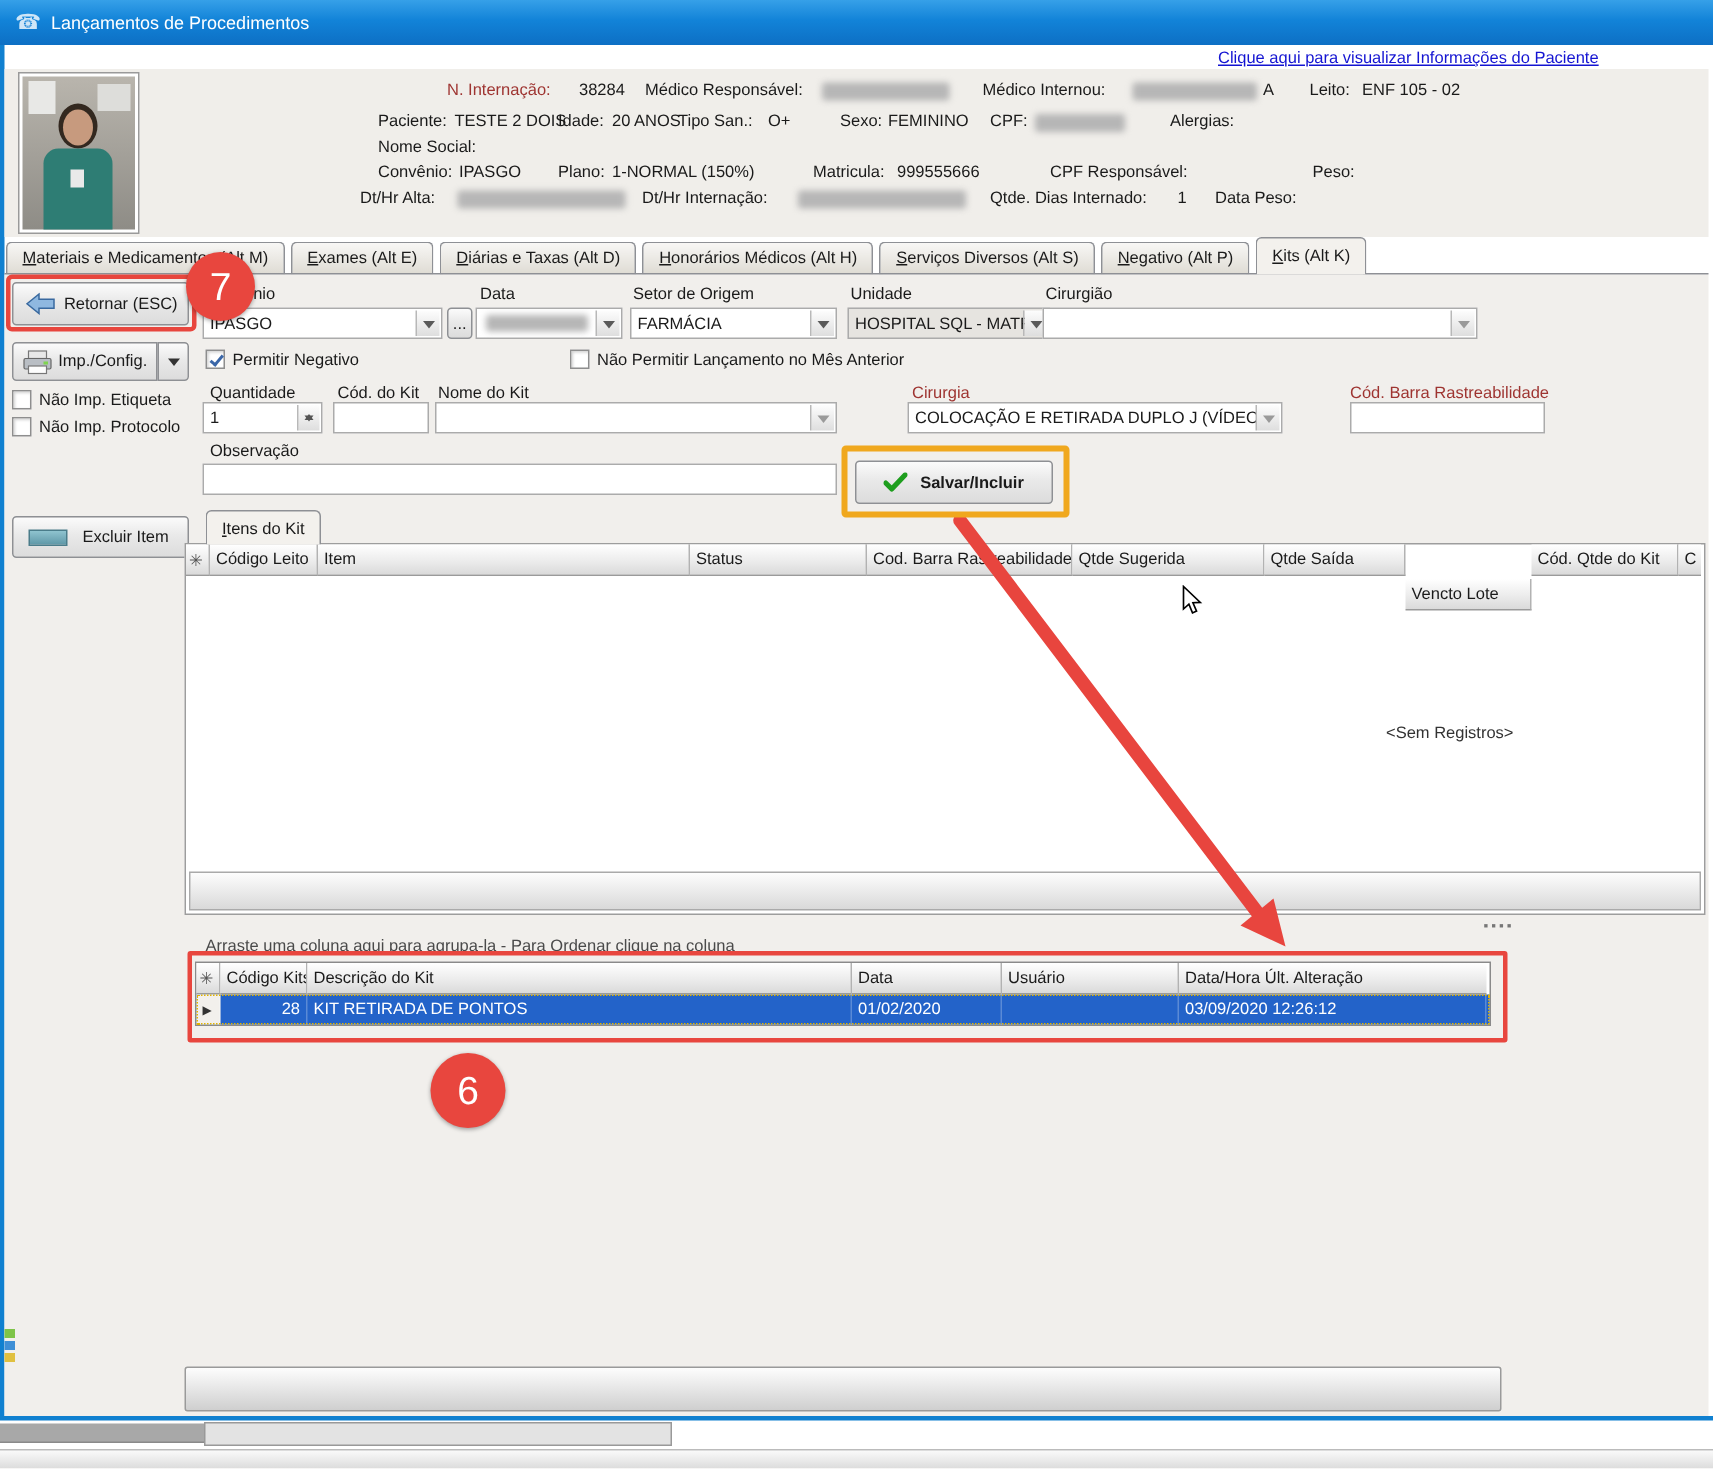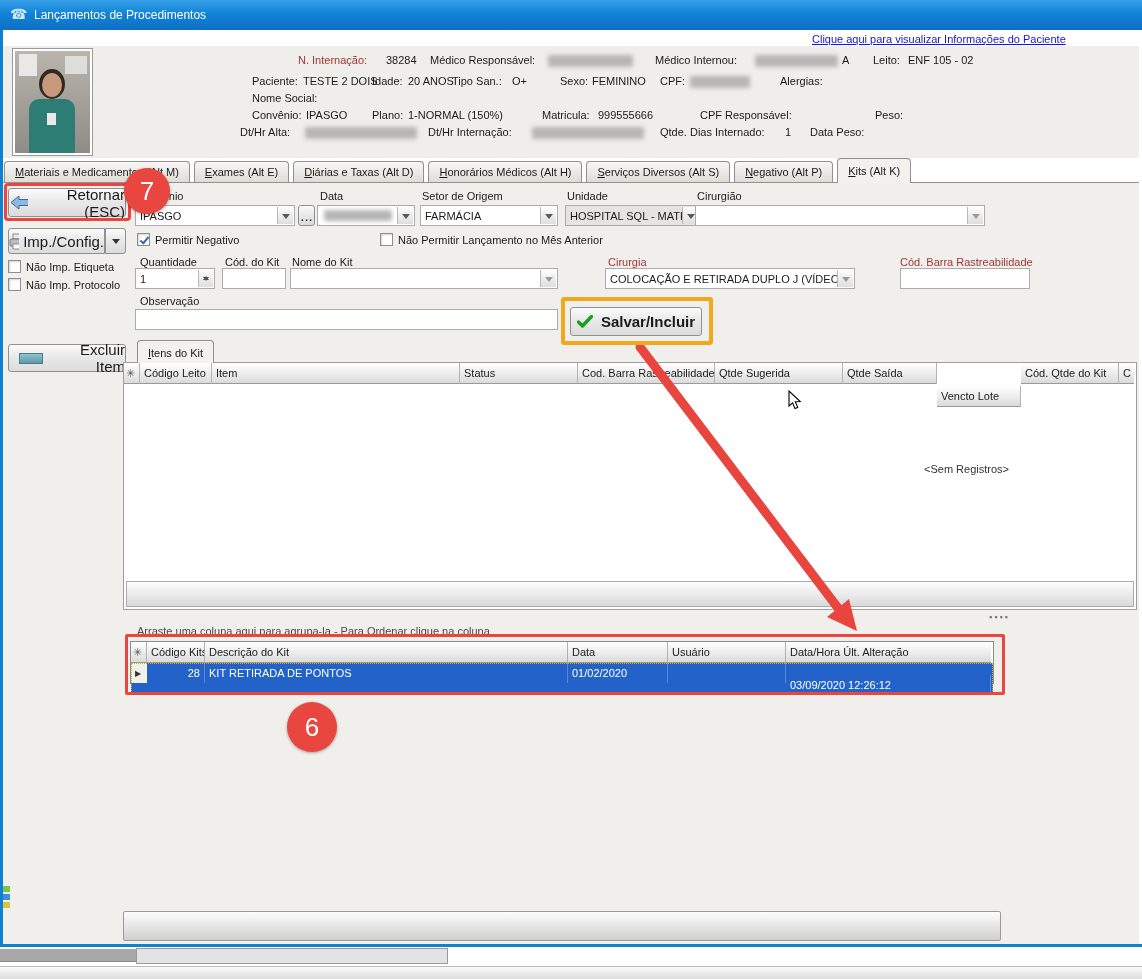--- a/index.html
+++ b/index.html
@@ -34,21 +34,21 @@
   .tab { height:22px; border:1px solid #8e9095; border-bottom:none; border-radius:4px 4px 0 0;
          background:linear-gradient(#f8f7f5,#dedbd3); padding:4px 10px 0; margin-right:4px; white-space:nowrap; }
   .tab span { display:block; }
   .tab span::first-letter { text-decoration:underline; }
   .tab.active { height:25px; background:#f3f1ed; padding-top:6px; position:relative; z-index:3; }
   .contentline { position:absolute; left:3px; top:182px; width:1136px; height:1px; background:#8e9095; z-index:2; }
   .content { position:absolute; left:3px; top:183px; width:1136px; height:762px; background:#f1efec; }
   
   .btn { position:absolute; border:1px solid #8e9094; border-radius:3px;
          background:linear-gradient(#fbfbfb,#e9e9e9 45%,#dcdcdc); display:flex; align-items:center;
-         justify-content:center; font-size:15px; cursor:pointer;text-align:right; }
+         justify-content:center; font-size:11px; cursor:pointer;text-align:right; }
   .btn.bold { font-weight:bold; }
   
   .fld { position:absolute; height:21px; background:#fff; border:1px solid #ababab; padding:4px 4px 0; font-size:11px; overflow:hidden; white-space:nowrap; }
   .fld.disabled { background:#e6e4e0; }
   .ddbtn { position:absolute; right:1px; top:1px; width:16px; height:17px;
            background:linear-gradient(#fdfdfd,#dedede); border-left:1px solid #b8b8b8; }
   .ddbtn::after { content:""; position:absolute; left:4px; top:7px; border:4px solid transparent; border-top:5px solid #5a5a5a; }
   .ddbtn.gray::after { border-top-color:#9a9a9a; }
   .spin { position:absolute; right:1px; top:1px; width:15px; height:17px; background:linear-gradient(#fdfdfd,#dedede); border-left:1px solid #b8b8b8; }
   .spin::before { content:""; position:absolute; left:4px; top:3px; border:3px solid transparent; border-bottom:4px solid #555; }
@@ -284,21 +284,21 @@
       <div class="gh" style="width:72px;">Código Leito</div>
       <div class="gh" style="width:248px;">Item</div>
       <div class="gh" style="width:118px;">Status</div>
       <div class="gh" style="width:137px;">Cod. Barra Rastreabilidade</div>
       <div class="gh" style="width:128px;">Qtde Sugerida</div>
       <div class="gh" style="width:94px;">Qtde Saída</div>
       <div class="gh" style="width:84px;margin-top:23px;">Vencto Lote</div>
       <div class="gh" style="width:98px;">Cód. Qtde do Kit</div>
       <div class="gh" style="width:15px; border-right:none;">C</div>
     </div>
-    <div class="lbl" style="left:800px; top:100px; color:#333;">&lt;Sem Registros&gt;</div>
+    <div class="lbl" style="left:800px; top:120px; color:#333;">&lt;Sem Registros&gt;</div>
     <div class="gridfooter"></div>
   </div>
 
   <div class="griddots" style="left:989px; top:612px;">▪▪▪▪</div>
 
   <span class="lbl" style="left:137px; top:625px; color:#4a4a4a;">Arraste uma coluna aqui para agrupa-la - Para Ordenar clique na coluna</span>
 
   <div class="gridbox" style="left:130px; top:641px; width:864px; height:43px; border-color:#8a8a8a;">
     <div class="ghrow">
       <div class="gh" style="width:16px; padding-left:2px; color:#555;">✳</div>
@@ -307,21 +307,21 @@
       <div class="gh" style="width:100px;">Data</div>
       <div class="gh" style="width:118px;">Usuário</div>
       <div class="gh" style="width:205px; border-right:none;">Data/Hora Últ. Alteração</div>
     </div>
     <div class="selrow">
       <div class="gcell" style="width:16px; background:#f2f0ec; color:#333; font-size:8px; padding-top:6px;">▶</div>
       <div class="gcell" style="width:58px; text-align:right;">28</div>
       <div class="gcell" style="width:363px;">KIT RETIRADA DE PONTOS</div>
       <div class="gcell" style="width:100px;">01/02/2020</div>
       <div class="gcell" style="width:118px;"></div>
-      <div class="gcell" style="width:205px;margin-top:12px;">03/09/2020 12:26:12</div>
+      <div class="gcell" style="width:205px;">03/09/2020 12:26:12</div>
     </div>
   </div>
   <div class="ann-box" style="left:125px; top:634px; width:880px; height:61px; border-radius:2px;"></div>
 
   <div class="ann-circle" style="left:124px; top:168px; width:46px; height:46px;">7</div>
   <div class="ann-circle" style="left:287px; top:702px; width:50px; height:50px;">6</div>
 
   <svg class="overlay-svg" width="1142" height="979" viewBox="0 0 1142 979">
     <line x1="640" y1="347" x2="838" y2="608" stroke="#e8453e" stroke-width="9" stroke-linecap="round"></line>
     <polygon points="857,631 827,617 849,599" fill="#e8453e"></polygon>

